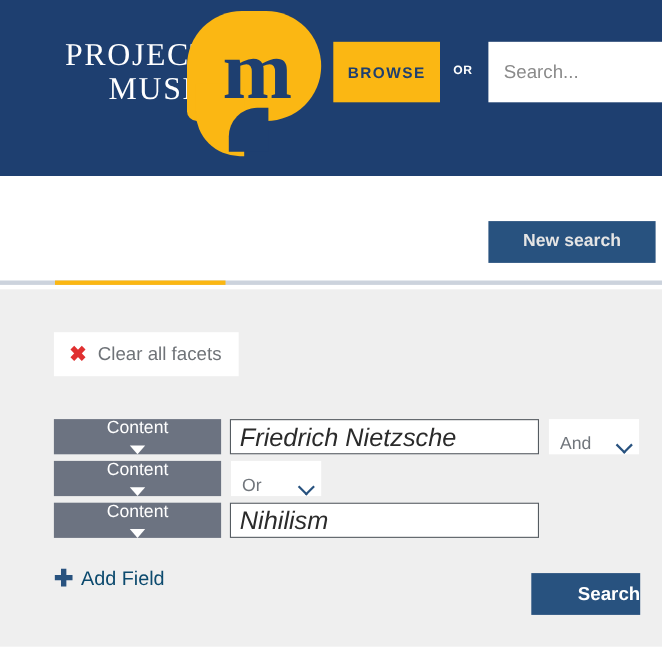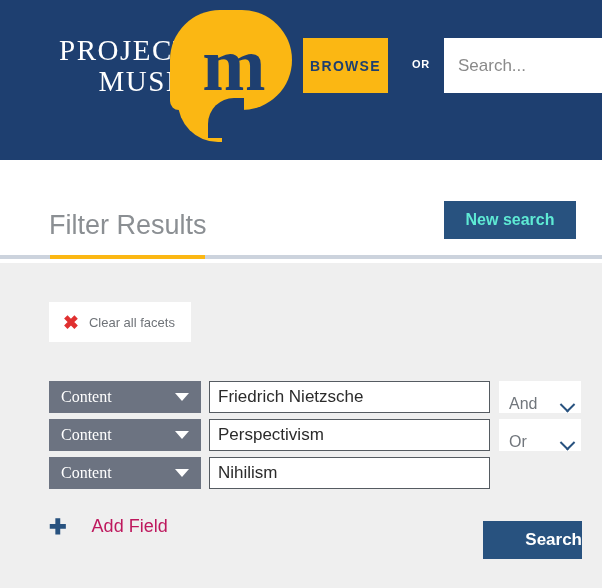--- a/index.html
+++ b/index.html
@@ -109,21 +109,21 @@
     line-height: 76px;
     font-weight: 700;
     color: #1e3f70;
     user-select: none;
   }
 
   .browse-button {
     position: absolute;
     left: 303px;
     top: 38px;
-    width: 85px;
+    width: 97px;
     height: 55px;
     background: #fbb713;
     color: #1e3f70;
     border: none;
     font-family: "Liberation Sans", sans-serif;
     font-size: 14px;
     font-weight: bold;
     letter-spacing: 1.3px;
     cursor: pointer;
     padding: 0;
@@ -168,24 +168,24 @@
     left: 49px;
     top: 32px;
     font-size: 27px;
     color: #8b8f93;
     font-weight: 400;
   }
   .new-search-button {
     position: absolute;
     left: 444px;
     top: 41px;
-    width: 132px;
+    width: 152px;
     height: 38px;
     background: #28527f;
-    color: #5eead4;
+    color: #e5e5e5;
     border: none;
     font-family: "Liberation Sans", sans-serif;
     font-size: 16px;
     font-weight: bold;
     cursor: pointer;
     padding: 0;
   }
   .tab-rule {
     position: absolute;
     left: 0;
@@ -225,21 +225,21 @@
   }
   .clear-facets-x {
     color: #e03030;
     font-size: 19px;
     font-weight: bold;
     line-height: 1;
     margin-right: 10px;
   }
   .clear-facets-label {
     color: #6f7378;
-    font-size: 13px;
+    font-size: 17px;
   }
 
   
   .facet-rows {
     position: absolute;
     left: 49px;
     top: 118px;
     width: 533px;
   }
   .facet-row {
@@ -256,42 +256,44 @@
     height: 32px;
     background: #6c7381;
     color: #ffffff;
     border: none;
     display: flex;
     align-items: center;
     padding: 0 12px;
     box-sizing: border-box;
     font-size: 16px;
     cursor: pointer;
-    font-family: Liberation Serif, serif;
+    font-family: Liberation Sans, sans-serif;
+    flex-direction: column;
   }
   .field-select-label { flex: 1; }
   .caret-down {
     width: 0; height: 0;
     border-left: 7px solid transparent;
     border-right: 7px solid transparent;
     border-top: 8px solid #ffffff;
   }
 
   .term-input {
     width: 281px;
     height: 32px;
     margin-left: 8px;
     border: 1px solid #555b61;
     background: #ffffff;
     box-sizing: border-box;
     padding: 0 8px;
     font-family: "Liberation Sans", sans-serif;
-    font-size: 17px;
+    font-size: 23px;
     color: #2b2b2b;
     outline: none;
+    font-style: italic;
   }
 
   .bool-select {
     position: relative;
     width: 82px;
     height: 32px;
     margin-left: 9px;
     background: #ffffff;
     border: none;
     display: flex;
@@ -326,23 +328,22 @@
     font-family: "Liberation Sans", sans-serif;
   }
   .add-field-plus {
     color: #28527f;
     font-size: 21px;
     font-weight: bold;
     line-height: 1;
     margin-right: 7px;
   }
   .add-field-label {
-    color: #be185d;
+    color: #0c4a6e;
     font-size: 18px;
-    margin-left: 18px;
   }
 
   .search-button {
     position: absolute;
     left: 483px;
     top: 521px;
     width: 99px;
     height: 38px;
     background: #28527f;
     color: #ffffff;
@@ -373,21 +374,20 @@
   </a>
 
   <button class="browse-button">BROWSE</button>
 
   <span class="or-label">OR</span>
 
   <input class="header-search" type="text" placeholder="Search..." style="">
 </div>
 
 <div class="filter-bar">
-  <h1 class="page-title">Filter Results</h1>
   <button class="new-search-button">New search</button>
   <div class="tab-rule"></div>
   <div class="tab-rule-active"></div>
 </div>
 
 <div class="facet-panel">
 
   <button class="clear-facets">
     <span class="clear-facets-x">✖</span>
     <span class="clear-facets-label">Clear all facets</span>
@@ -405,21 +405,20 @@
         <span class="bool-select-label">And</span>
         <span class="chevron-down"></span>
       </div>
     </div>
 
     <div class="facet-row">
       <div class="field-select">
         <span class="field-select-label">Content</span>
         <span class="caret-down"></span>
       </div>
-      <input class="term-input" type="text" value="Perspectivism" style="">
       <div class="bool-select">
         <span class="bool-select-label">Or</span>
         <span class="chevron-down"></span>
       </div>
     </div>
 
     <div class="facet-row">
       <div class="field-select">
         <span class="field-select-label">Content</span>
         <span class="caret-down"></span>

